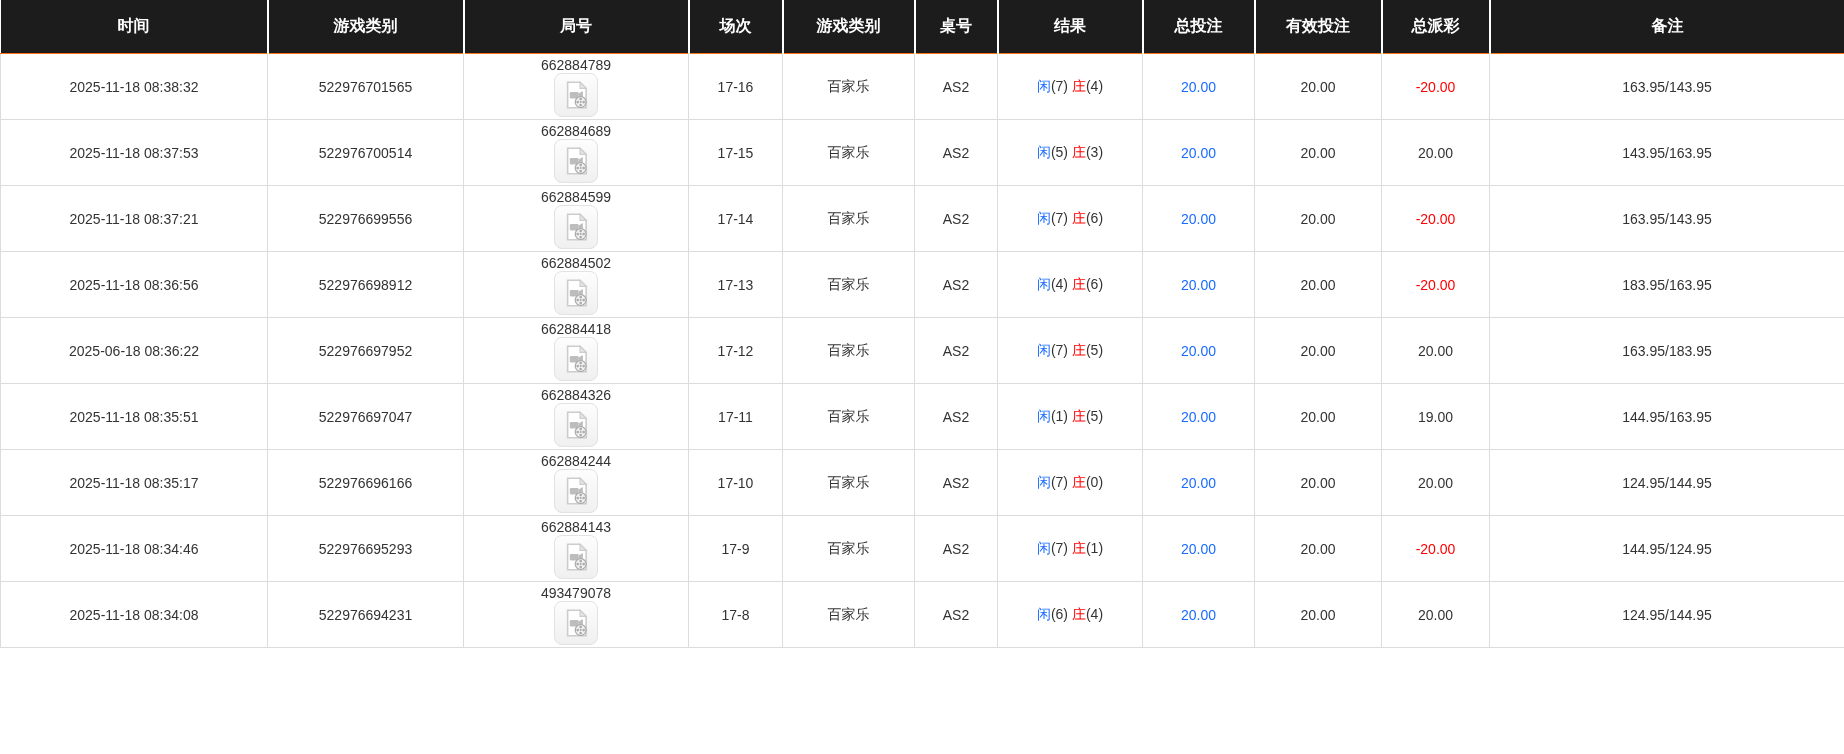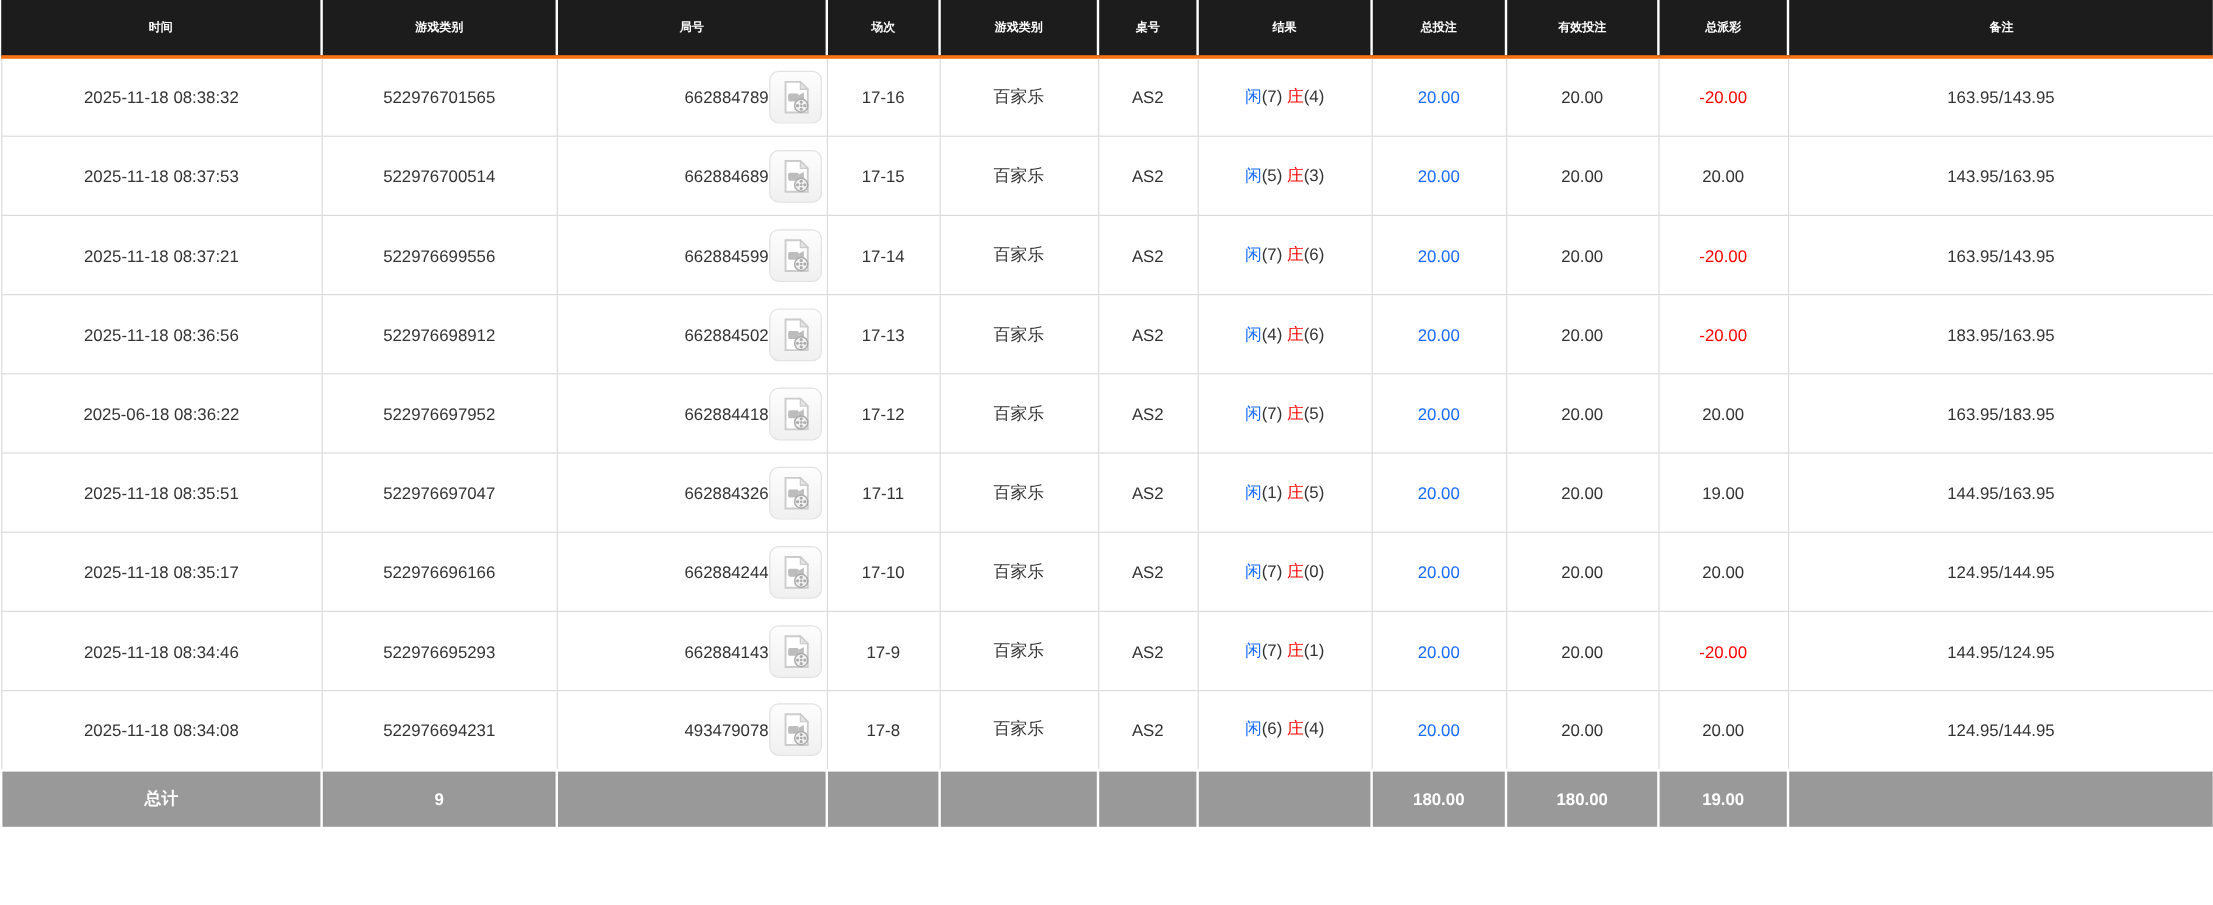--- a/index.html
+++ b/index.html
@@ -13,40 +13,40 @@
   *{box-sizing:border-box;}
   html,body{margin:0;padding:0;}
   body{
     width:1844px;height:754px;overflow:hidden;background:#ffffff;
     font-family:"Liberation Sans","DejaVu Sans",sans-serif;color:var(--text);
   }
   table.records{
     width:1844px;border-collapse:collapse;table-layout:fixed;
   }
   thead th{
-    background:var(--header-bg);color:#ffffff;font-weight:bold;font-size:10px;
-    height:41px;text-align:center;border-right:2px solid #ffffff;border-bottom:3px solid #f97316;
+    background:var(--header-bg);color:#ffffff;font-weight:bold;font-size:16px;
+    height:41px;text-align:center;border-right:2px solid #ffffff;border-bottom:1px solid #f97316;
     padding:16px;
   }
   thead th:last-child{border-right:none;font-family:Liberation Mono, monospace;}
   tbody td{
     height:66px;background:#ffffff;text-align:center;vertical-align:middle;
     font-size:14px;border:1px solid var(--grid);padding:0 4px;color:var(--text);
   }
   tbody tr td:first-child{border-left:1px solid var(--grid);}
   tfoot td{
     height:48px;background:var(--summary-bg);color:#ffffff;font-weight:bold;
     font-size:14px;text-align:center;vertical-align:middle;border:2px solid #ffffff;
     padding:0 4px;
   }
   .blue{color:var(--blue);}
   .red{color:var(--red);}
   .neg{color:var(--red) !important;}
   .result-cell .score{color:var(--text);}
-  .round-wrap{display:flex;align-items:center;justify-content:flex-end;}
+  .round-wrap{display:flex;align-items:center;justify-content:center;flex-direction:column;}
   .video-btn{
     width:44px;height:44px;border:1px solid #e2e2e2;border-radius:8px;
     background:linear-gradient(#fdfdfd,#f0f0f0);cursor:pointer;padding:4px;
     display:inline-flex;align-items:center;justify-content:center;
   }
   .video-btn svg{display:block;}
   .hidden-defs{position:absolute;width:0;height:0;overflow:hidden;}
 </style>
 </head>
 <body>
@@ -299,27 +299,14 @@
       <td>AS2</td>
       <td class="result-cell"><span class="blue">闲</span><span class="score">(6)</span> <span class="red">庄</span><span class="score">(4)</span></td>
       <td class="blue">20.00</td>
       <td>20.00</td>
       <td>20.00</td>
       <td>124.95/144.95</td>
     </tr>
 
   </tbody>
   <tfoot>
-    <tr>
-      <td>总计</td>
-      <td>9</td>
-      <td></td>
-      <td></td>
-      <td></td>
-      <td></td>
-      <td></td>
-      <td>180.00</td>
-      <td>180.00</td>
-      <td>19.00</td>
-      <td></td>
-    </tr>
   </tfoot>
 </table>
 
 </body></html>

